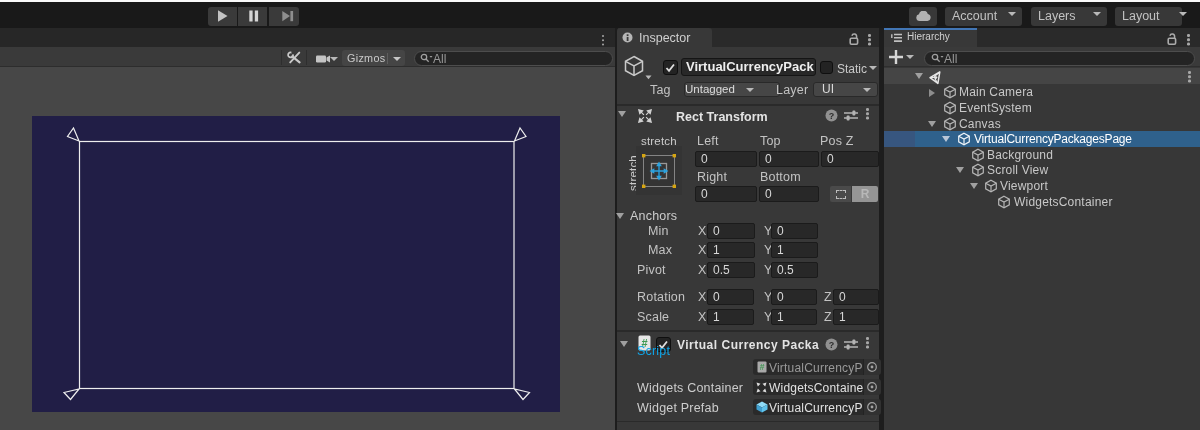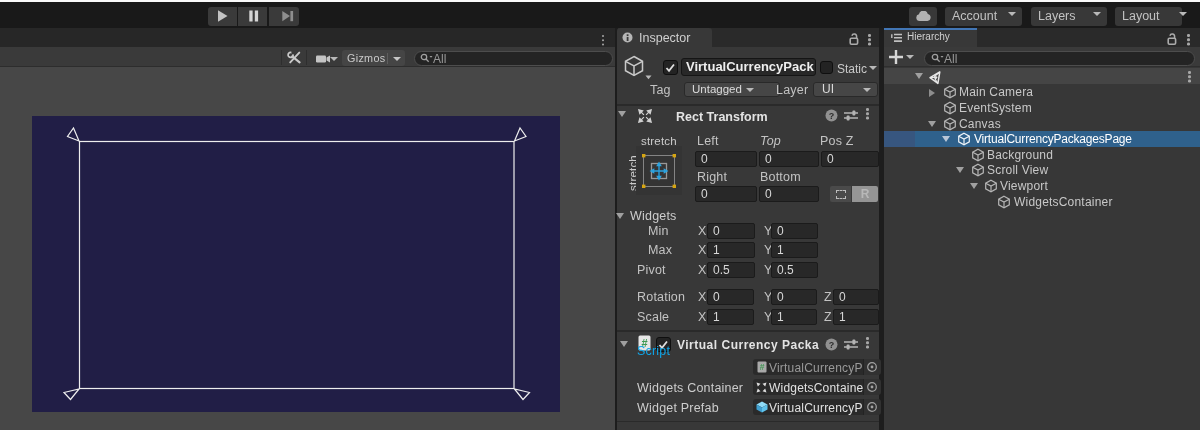--- a/index.html
+++ b/index.html
@@ -123,21 +123,21 @@
     <polyline points="1.5,5 4,7.8 9,1.5" fill="none" stroke="#dedede" stroke-width="1.8"></polyline>
   </svg>
 
   <div class="abs" style="left:681px;top:58px;width:135px;height:18px;background:#282828;border:1px solid #151515;border-radius:3px;box-sizing:border-box;color:#eeeeee;font-weight:bold;font-size:13px;line-height:16px;padding-left:4px;">VirtualCurrencyPack</div>
 
   <div class="abs" style="left:820px;top:61px;width:13px;height:13px;background:#232323;border:1px solid #0f0f0f;border-radius:3px;box-sizing:border-box;"></div>
   <div class="abs" style="left:837px;top:61.5px;color:#c9c9c9;font-size:12px;">Static</div>
   <div class="dda" style="left:869px;top:66px;"></div>
 
   <div class="lb" style="left:650px;top:83px;">Tag</div>
-  <div class="abs" style="left:684px;top:82px;width:96px;height:15px;background:#464646;border:1px solid #292929;border-radius:3px;box-sizing:border-box;color:#dcdcdc;font-size:11.5px;line-height:13px;padding-left:7px;">Untagged</div>
+  <div class="abs" style="left:684px;top:82px;width:96px;height:15px;background:#464646;border:1px solid #292929;border-radius:3px;box-sizing:border-box;color:#dcdcdc;font-size:11.5px;line-height:13px;">Untagged</div>
   <div class="dda" style="left:746px;top:87.5px;"></div>
   <div class="lb" style="left:776px;top:83px;">Layer</div>
   <div class="abs" style="left:813px;top:82px;width:65px;height:15px;background:#464646;border:1px solid #292929;border-radius:3px;box-sizing:border-box;color:#dcdcdc;font-size:12px;line-height:13px;padding-left:8px;">UI</div>
   <div class="dda" style="left:863px;top:87.5px;"></div>
 
   <div class="abs" style="left:617px;top:104px;width:262px;height:2px;background:#2a2a2a;"></div>
 
   <div class="fd" style="left:618px;top:111px;"></div>
   <svg class="abs" style="left:637px;top:108px;" width="16" height="16">
     <g stroke="#d2d2d2" stroke-width="1.2" fill="#d2d2d2">
@@ -174,36 +174,36 @@
     <g stroke="#2ba3e0" stroke-width="1.3" fill="#2ba3e0">
       <path d="M23 20 V30 M18 25 H28"></path>
       <polygon points="23,16.8 21.3,19.7 24.7,19.7"></polygon>
       <polygon points="23,33.2 21.3,30.3 24.7,30.3"></polygon>
       <polygon points="14.8,25 17.7,23.3 17.7,26.7"></polygon>
       <polygon points="31.2,25 28.3,23.3 28.3,26.7"></polygon>
     </g>
   </svg>
 
   <div class="lb" style="left:697px;top:134px;">Left</div>
-  <div class="lb" style="left:760px;top:134px;font-style:italic;">Top</div>
+  <div class="lb" style="left:760px;top:134px;">Top</div>
   <div class="lb" style="left:820px;top:134px;">Pos Z</div>
   <div class="in" style="left:695px;top:151px;width:62px;">0</div>
   <div class="in" style="left:759px;top:151px;width:60px;">0</div>
   <div class="in" style="left:821px;top:151px;width:58px;">0</div>
   <div class="lb" style="left:697px;top:170px;">Right</div>
   <div class="lb" style="left:760px;top:170px;">Bottom</div>
   <div class="in" style="left:695px;top:186px;width:62px;">0</div>
   <div class="in" style="left:759px;top:186px;width:60px;">0</div>
 
   <div class="abs" style="left:830px;top:186px;width:21px;height:16px;background:#4a4a4a;border-radius:2px 0 0 2px;"></div>
   <div class="abs" style="left:835.5px;top:189.5px;width:10px;height:9.5px;border:1.4px dashed #bdbdbd;box-sizing:border-box;"></div>
   <div class="abs" style="left:852px;top:186px;width:26px;height:16px;background:#959595;border-radius:0 2px 2px 0;color:#b8b8b8;font-size:12px;font-weight:bold;line-height:16px;text-align:center;">R</div>
 
   <div class="fd" style="left:616px;top:213px;"></div>
-  <div class="lb" style="left:630px;top:209px;color:#cdcdcd;">Widgets</div>
+  <div class="lb" style="left:630px;top:209px;color:#cdcdcd;">Anchors</div>
   <div class="lb" style="left:648px;top:224px;">Min</div>
   <div class="lb" style="left:698px;top:224px;">X</div>
   <div class="in" style="left:707px;top:223px;width:48px;">0</div>
   <div class="lb" style="left:764px;top:224px;">Y</div>
   <div class="in" style="left:771px;top:223px;width:47px;">0</div>
   <div class="lb" style="left:648px;top:243px;">Max</div>
   <div class="lb" style="left:698px;top:243px;">X</div>
   <div class="in" style="left:707px;top:242px;width:48px;">1</div>
   <div class="lb" style="left:764px;top:243px;">Y</div>
   <div class="in" style="left:771px;top:242px;width:47px;">1</div>

